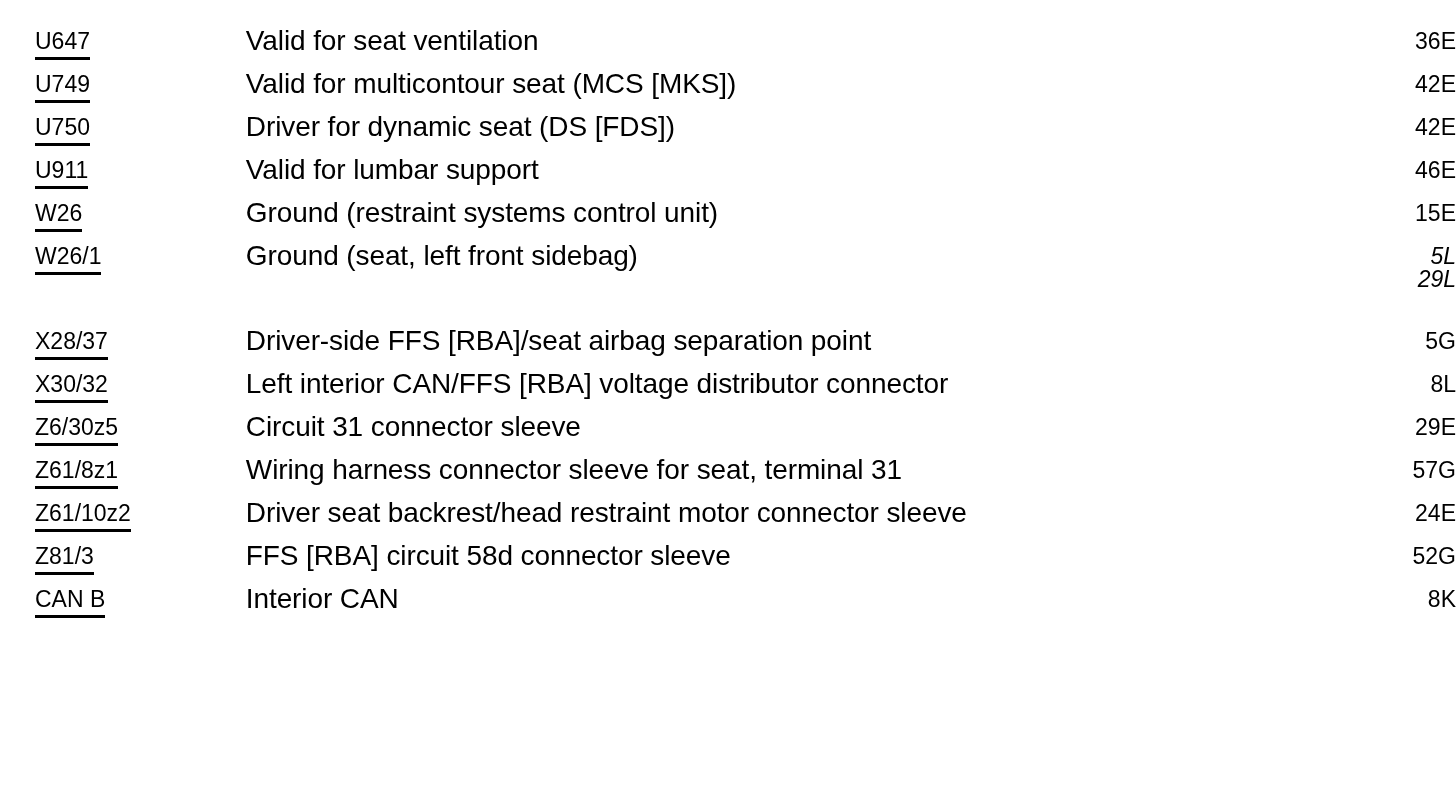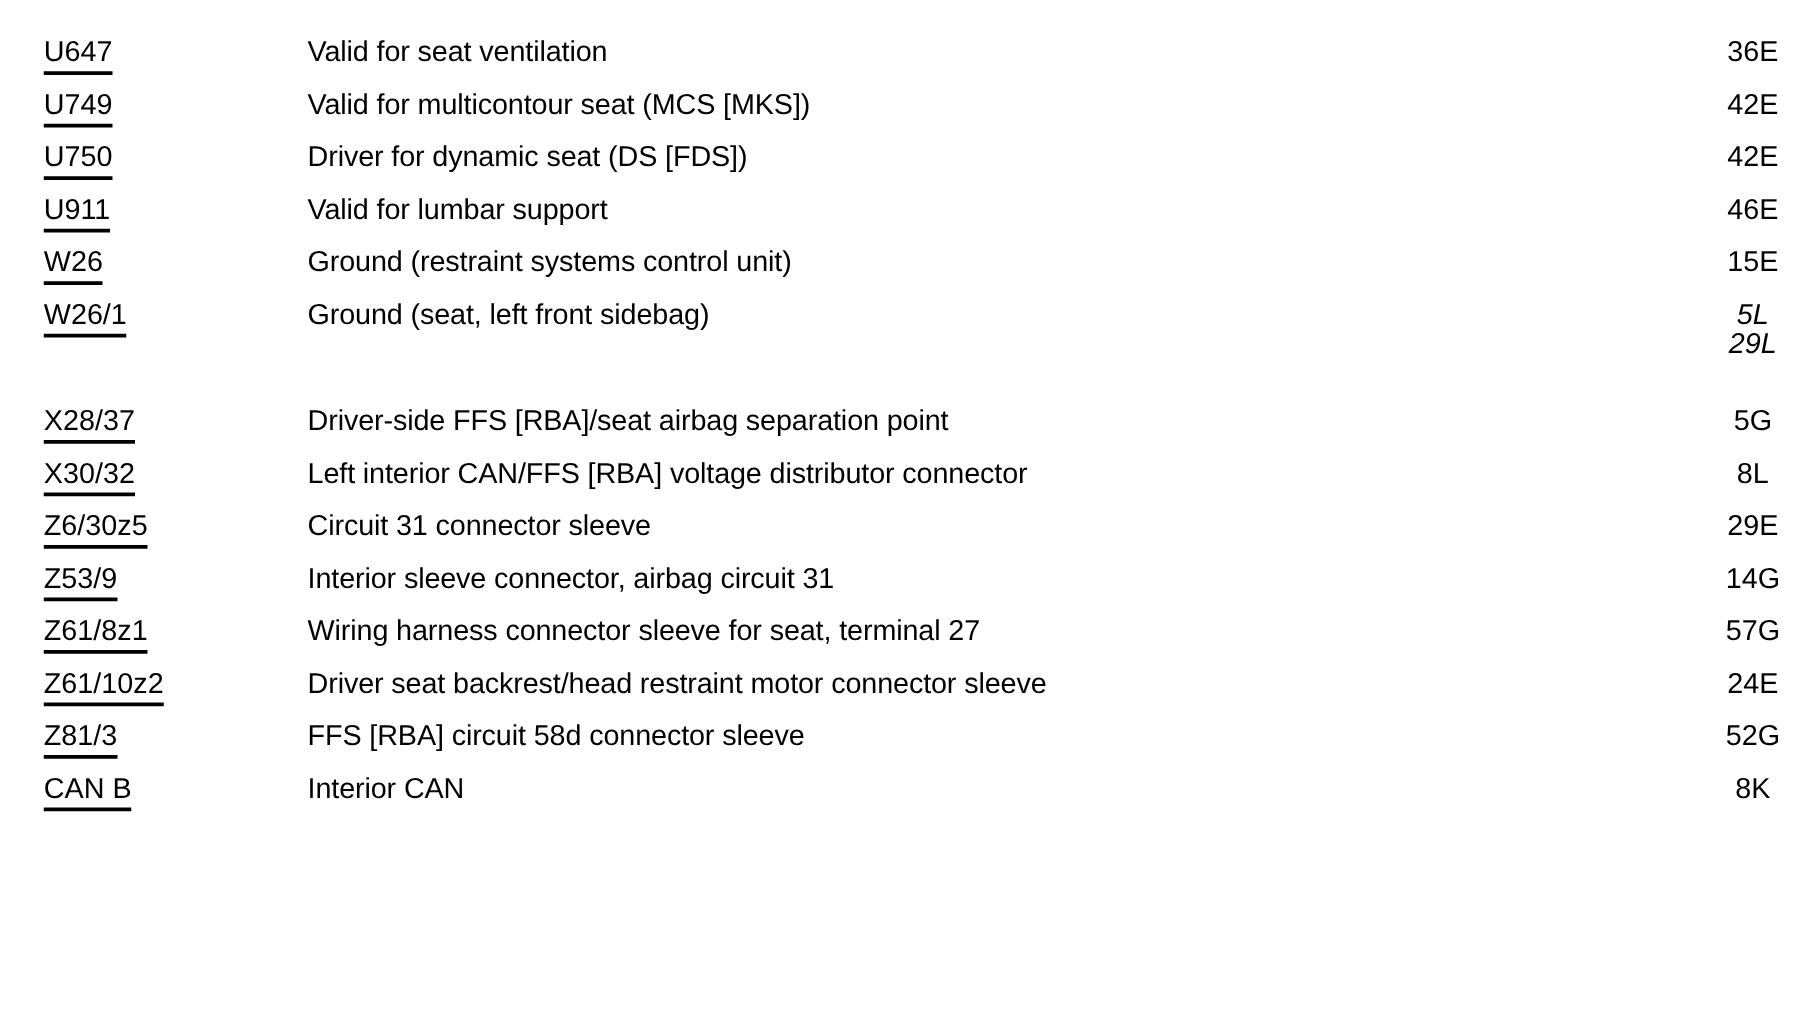--- a/index.html
+++ b/index.html
@@ -43,32 +43,32 @@
     width: 206px;
     padding-left: 35px;
   }
   td.col-desc {
     width: 1107px;
     padding-left: 6px;
   }
   td.col-ref {
     width: 108px;
     padding-left: 0;
-    text-align: center;
+    text-align: right;
   }
   .code-tag {
     display: inline-block;
     border-bottom: 3px solid #000000;
     padding-bottom: 1px;
     line-height: 30px;
     font-size: 23px;
   }
   .desc-text {
     display: inline-block;
-    font-size: 23px;
+    font-size: 28px;
     letter-spacing: -0.1px;
   }
   .ref-text {
     display: inline-block;
     font-size: 23px;
   }
   
   tr.row-multiref {
     height: 42px;
     padding-left: 29px;
@@ -150,27 +150,22 @@
           <td class="col-code"><span class="code-tag">X30/32</span></td>
           <td class="col-desc"><span class="desc-text">Left interior CAN/FFS [RBA] voltage distributor connector</span></td>
           <td class="col-ref"><span class="ref-text">8L</span></td>
         </tr>
         <tr>
           <td class="col-code"><span class="code-tag">Z6/30z5</span></td>
           <td class="col-desc"><span class="desc-text">Circuit 31 connector sleeve</span></td>
           <td class="col-ref"><span class="ref-text">29E</span></td>
         </tr>
         <tr>
-          <td class="col-code"><span class="code-tag">Z53/9</span></td>
-          <td class="col-desc"><span class="desc-text">Interior sleeve connector, airbag circuit 31</span></td>
-          <td class="col-ref"><span class="ref-text">14G</span></td>
-        </tr>
-        <tr>
           <td class="col-code"><span class="code-tag">Z61/8z1</span></td>
-          <td class="col-desc"><span class="desc-text">Wiring harness connector sleeve for seat, terminal 27</span></td>
+          <td class="col-desc"><span class="desc-text">Wiring harness connector sleeve for seat, terminal 31</span></td>
           <td class="col-ref"><span class="ref-text">57G</span></td>
         </tr>
         <tr>
           <td class="col-code"><span class="code-tag">Z61/10z2</span></td>
           <td class="col-desc"><span class="desc-text">Driver seat backrest/head restraint motor connector sleeve</span></td>
           <td class="col-ref"><span class="ref-text">24E</span></td>
         </tr>
         <tr>
           <td class="col-code"><span class="code-tag">Z81/3</span></td>
           <td class="col-desc"><span class="desc-text">FFS [RBA] circuit 58d connector sleeve</span></td>

